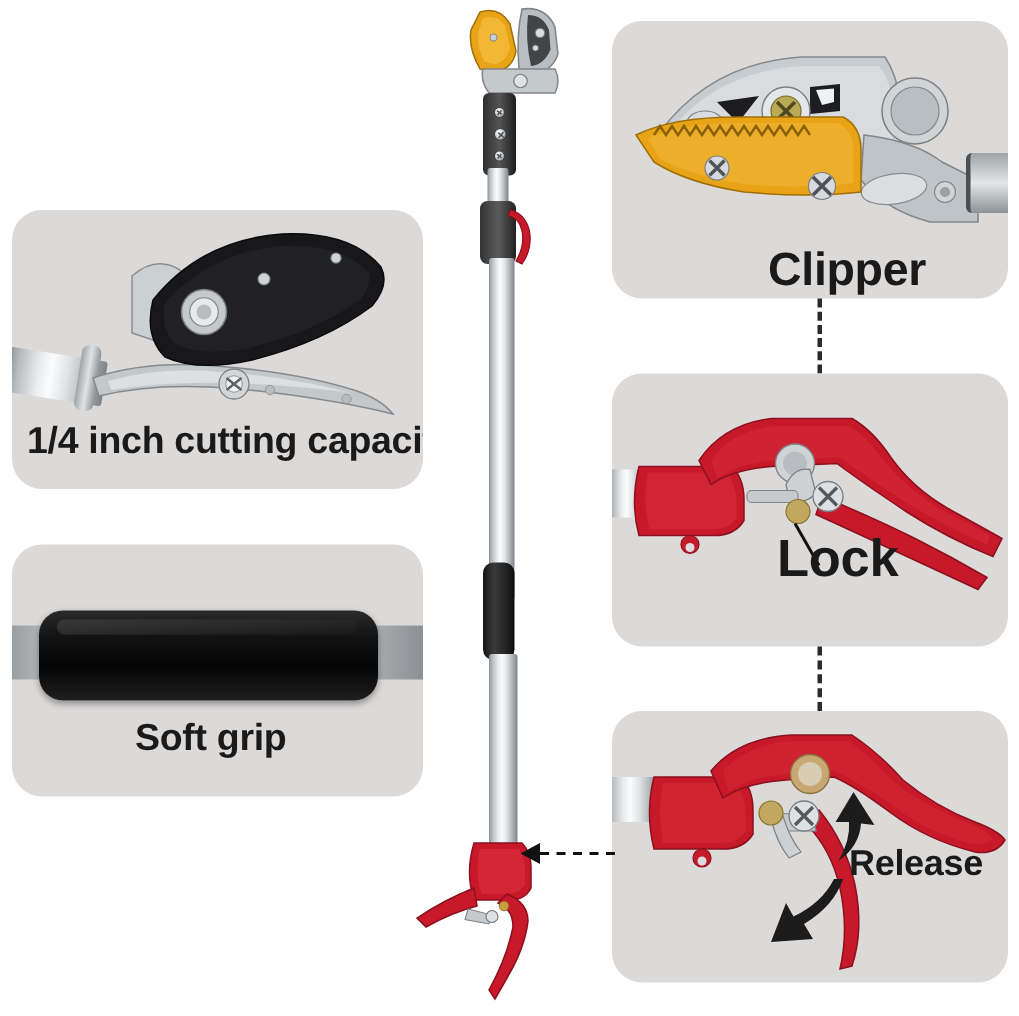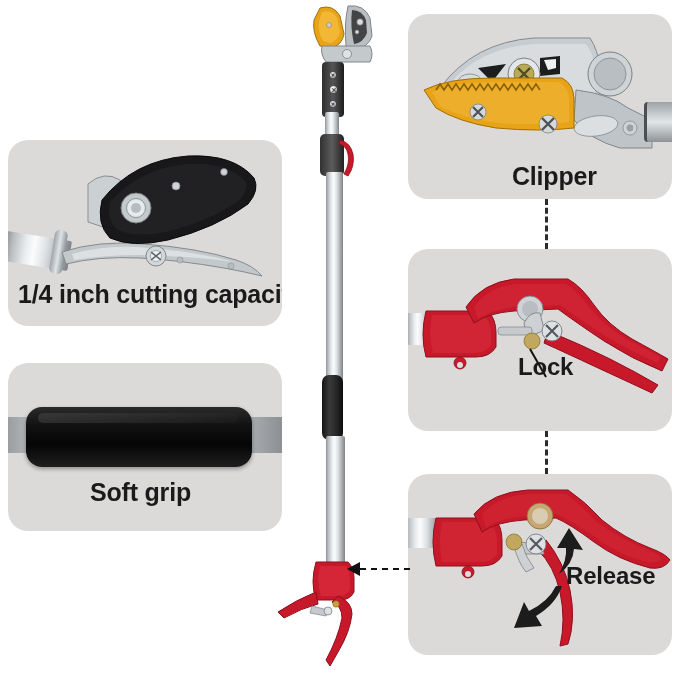--- a/index.html
+++ b/index.html
@@ -233,21 +233,21 @@
         <circle cx="64" cy="92" r="8" fill="#d6dadd" stroke="#7b8084" stroke-width=".8"></circle>
         <path d="M59 87 L69 97 M69 87 L59 97" stroke="#4d5256" stroke-width="2.2"></path>
         <circle cx="134" cy="104" r="9" fill="#d6dadd" stroke="#7b8084" stroke-width=".8"></circle>
         <path d="M128 98 L140 110 M140 98 L128 110" stroke="#4d5256" stroke-width="2.4"></path>
       </svg>
 
       <div style="position:absolute; left:236px; top:88px; width:32px; height:40px;
                   background:linear-gradient(to bottom,#9ea3a7,#e2e6e8,#8d9296);
                   border-radius:4px; border-left:3px solid #4a4f53;"></div>
     </div>
-    <div class="panel-caption" style="left:104px; top:148px; font-size:25px;">Clipper</div>
+    <div class="panel-caption" style="left:104px; top:148px; font-size:31px;">Clipper</div>
   </div>
 
   <div class="vconn" style="left:545px; top:199px; height:50px;"></div>
 
   <div class="panel" style="left:408px; top:249px; width:264px; height:182px;">
     <div style="position:absolute; inset:0;">
 
       <div class="pole" style="left:-2px; top:64px; width:26px; height:32px;"></div>
       <svg style="position:absolute; left:10px; top:18px;" width="256" height="132" viewBox="0 0 256 132">
 
@@ -276,21 +276,21 @@
         <path d="M128 58 L140 70 M140 58 L128 70" stroke="#55595d" stroke-width="2.2"></path>
 
         <circle cx="114" cy="74" r="8" fill="#c2a760" stroke="#8a7529" stroke-width=".8"></circle>
 
         <circle cx="42" cy="96" r="6" fill="#c8192a" stroke="#8b101d" stroke-width=".8"></circle>
         <circle cx="42" cy="98" r="3" fill="#d9dde0"></circle>
 
         <path d="M112 82 L128 110" stroke="#111111" stroke-width="2" fill="none"></path>
       </svg>
     </div>
-    <div class="panel-caption" style="left:110px; top:104px; font-size:24px;text-align:center;">Lock</div>
+    <div class="panel-caption" style="left:110px; top:104px; font-size:35px;text-align:center;">Lock</div>
   </div>
 
   <div class="vconn" style="left:545px; top:431px; height:43px;"></div>
 
   <div class="panel" style="left:408px; top:474px; width:264px; height:181px;">
     <div style="position:absolute; inset:0;">
 
       <div class="pole" style="left:-4px; top:44px; width:36px; height:30px;"></div>
       <svg style="position:absolute; left:10px; top:6px;" width="256" height="176" viewBox="0 0 256 176">
 

